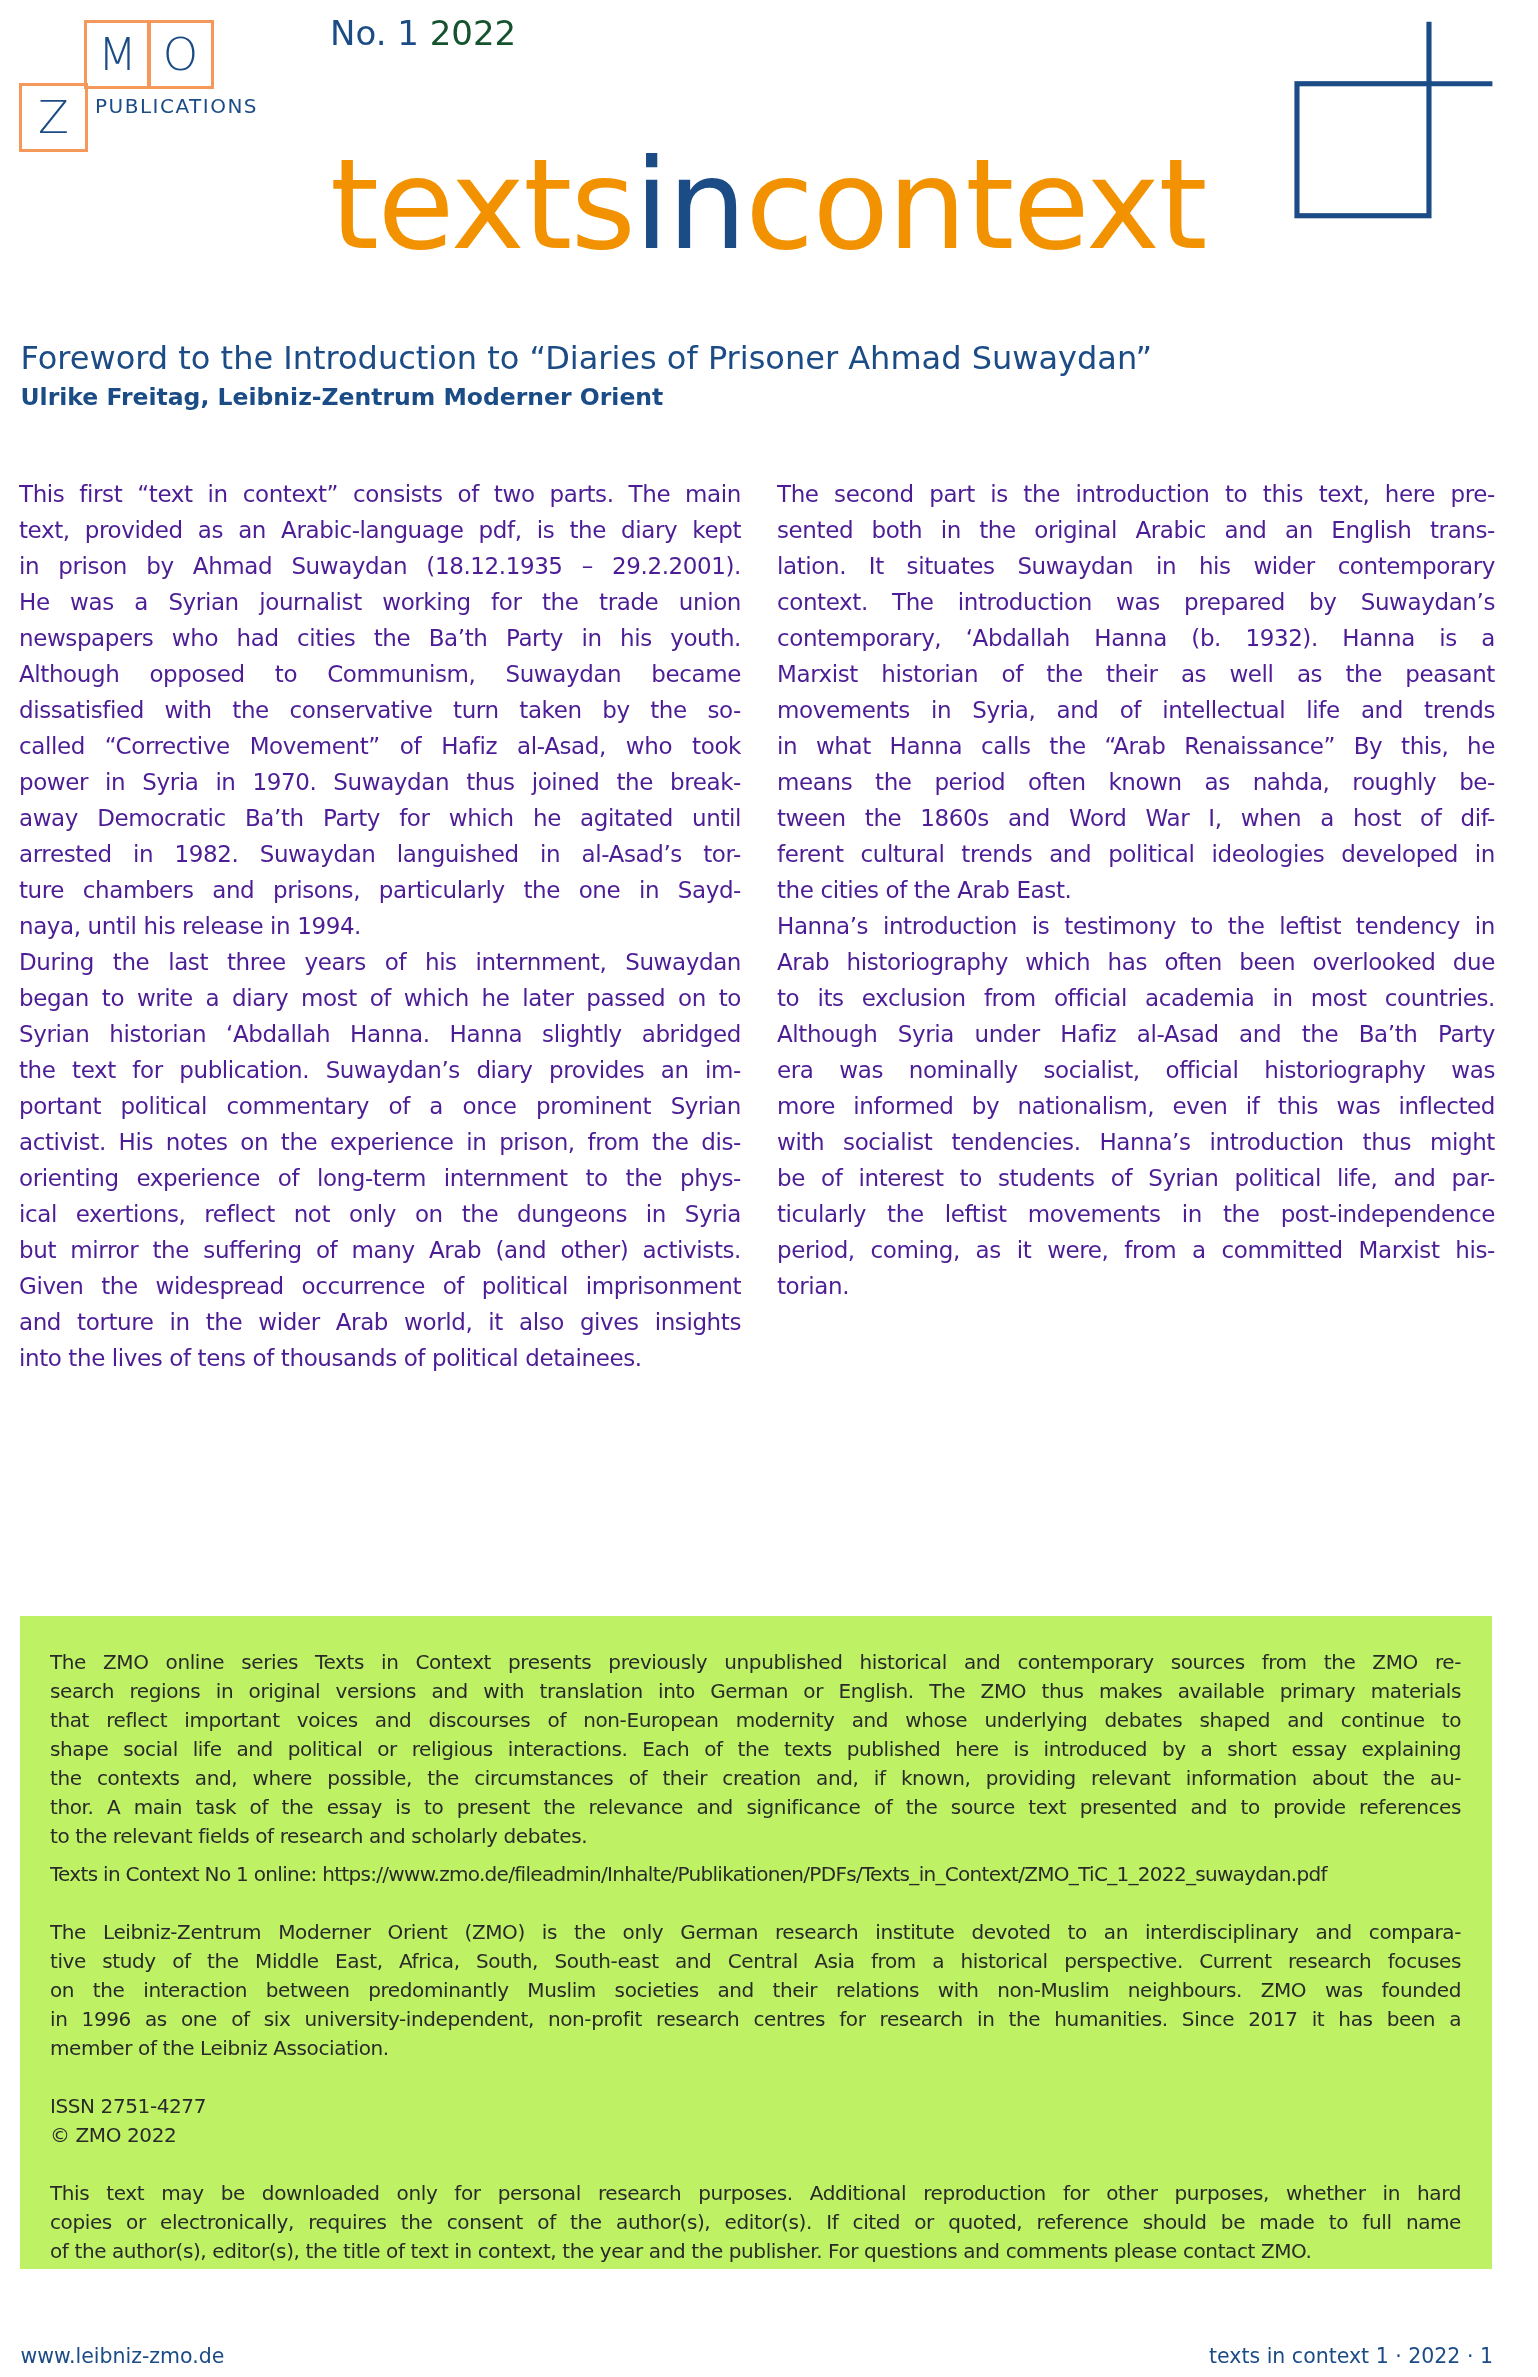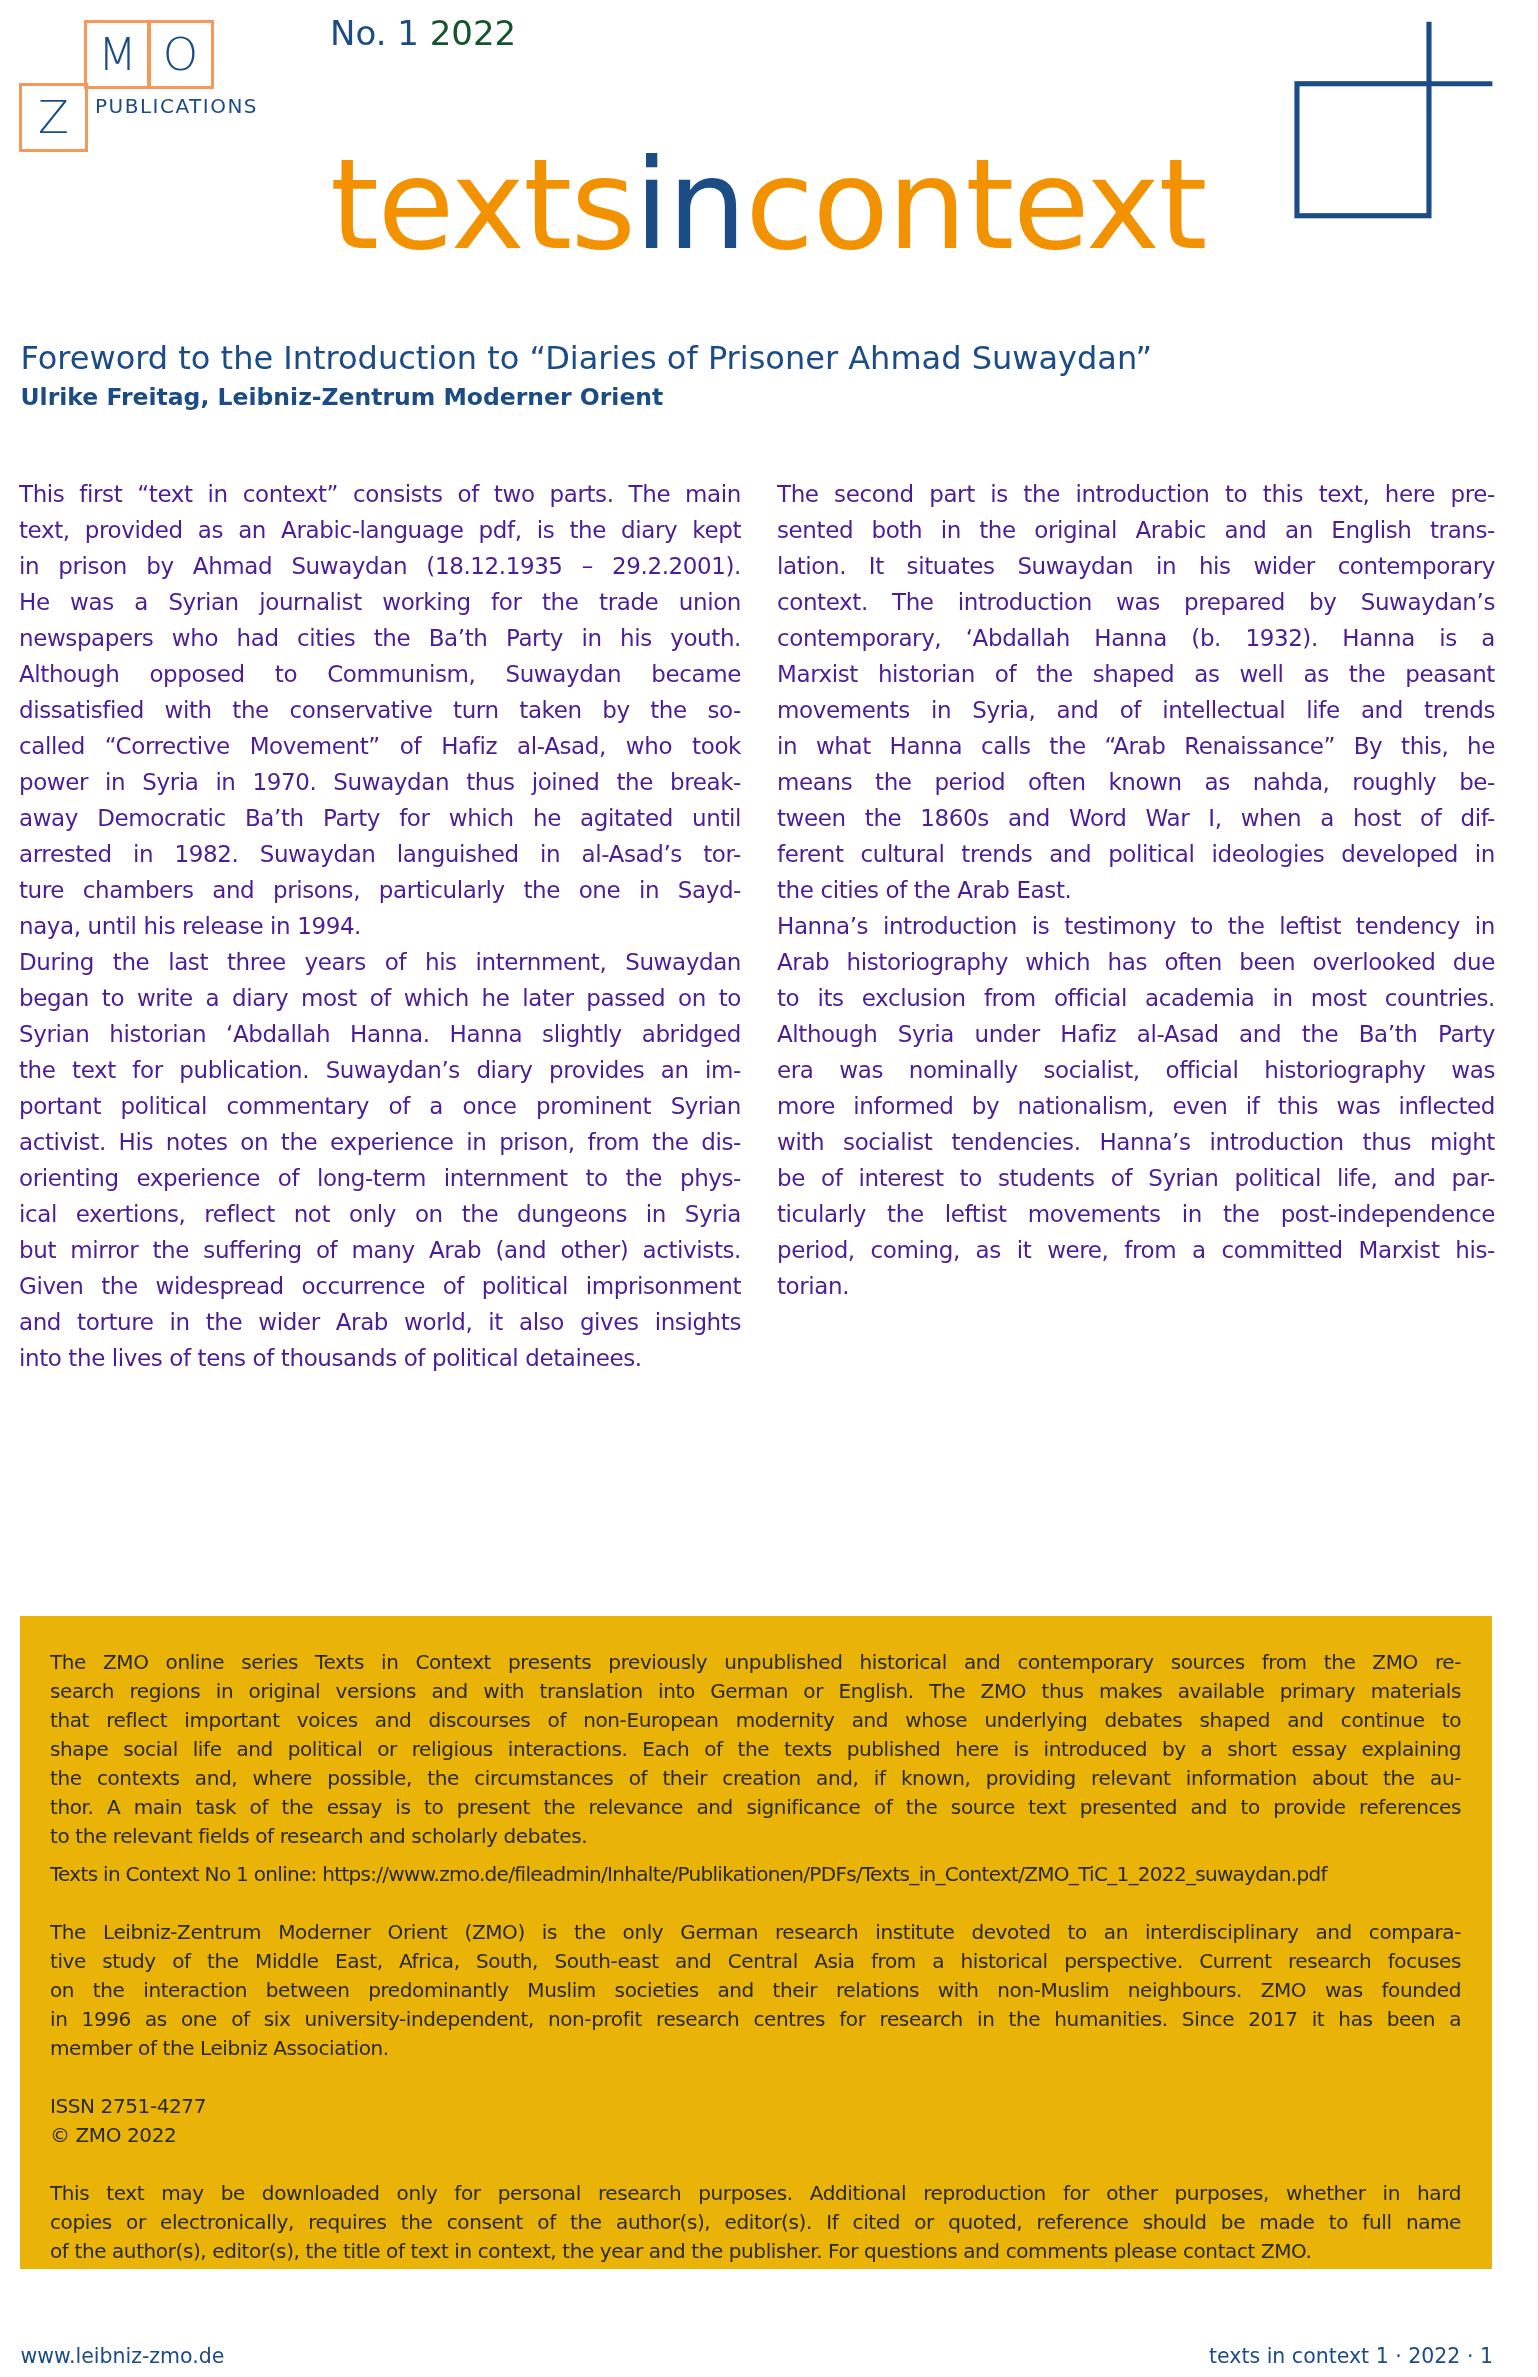--- a/index.html
+++ b/index.html
@@ -38,21 +38,21 @@
 
   
   .col { position: absolute; top: 476px; font-size: 23px; line-height: 36px; text-align: justify;
          hyphens: manual; font-family: "DejaVu Sans", sans-serif; color: #4c1d95; letter-spacing: -0.4px; }
   .col-left { left: 19px; width: 722px; }
   .col-right { left: 777px; width: 718px; }
   .col .line { display: block; text-align: justify; text-align-last: justify; white-space: nowrap; overflow: hidden; }
   .col .line.last { text-align-last: left; }
 
   
-  .info-box { left: 20px; top: 1616px; width: 1472px; height: 653px; background: #eab308; }
+  .info-box { left: 20px; top: 1616px; width: 1472px; height: 653px; background: #bef264; }
   .info-inner { position: absolute; left: 30px; top: 32px; width: 1411px; font-size: 20px;
                 line-height: 29px; color: #2a2a2a; font-family: "DejaVu Sans", sans-serif; letter-spacing: -0.4px; }
   .info-inner .line { display: block; white-space: nowrap; text-align: justify; text-align-last: justify; overflow: hidden; }
   .info-inner .line.last { text-align-last: left; }
   .info-para { margin: 0 0 0 0; }
   .gap-small { height: 8.8px; }
   .gap-big { height: 29px; }
 
   
   .footer-left { left: 20.5px; top: 2344px; font-size: 20.5px; line-height: 25px; color: #1C4C86;
@@ -118,21 +118,21 @@
     <span class="line">Given the widespread occurrence of political imprisonment</span>
     <span class="line">and torture in the wider Arab world, it also gives insights</span>
     <span class="line last">into the lives of tens of thousands of political detainees.</span>
   </div>
 <div class="col col-right" id="col-right">
     <span class="line">The second part is the introduction to this text, here pre-</span>
     <span class="line">sented both in the original Arabic and an English trans-</span>
     <span class="line">lation. It situates Suwaydan in his wider contemporary</span>
     <span class="line">context. The introduction was prepared by Suwaydan’s</span>
     <span class="line">contemporary, ‘Abdallah Hanna (b. 1932). Hanna is a</span>
-    <span class="line">Marxist historian of the shaped as well as the peasant</span>
+    <span class="line">Marxist historian of the their as well as the peasant</span>
     <span class="line">movements in Syria, and of intellectual life and trends</span>
     <span class="line">in what Hanna calls the “Arab Renaissance” By this, he</span>
     <span class="line">means the period often known as nahda, roughly be-</span>
     <span class="line">tween the 1860s and Word War I, when a host of dif-</span>
     <span class="line">ferent cultural trends and political ideologies developed in</span>
     <span class="line last">the cities of the Arab East.</span>
     <span class="line">Hanna’s introduction is testimony to the leftist tendency in</span>
     <span class="line">Arab historiography which has often been overlooked due</span>
     <span class="line">to its exclusion from official academia in most countries.</span>
     <span class="line">Although Syria under Hafiz al-Asad and the Ba’th Party</span>

